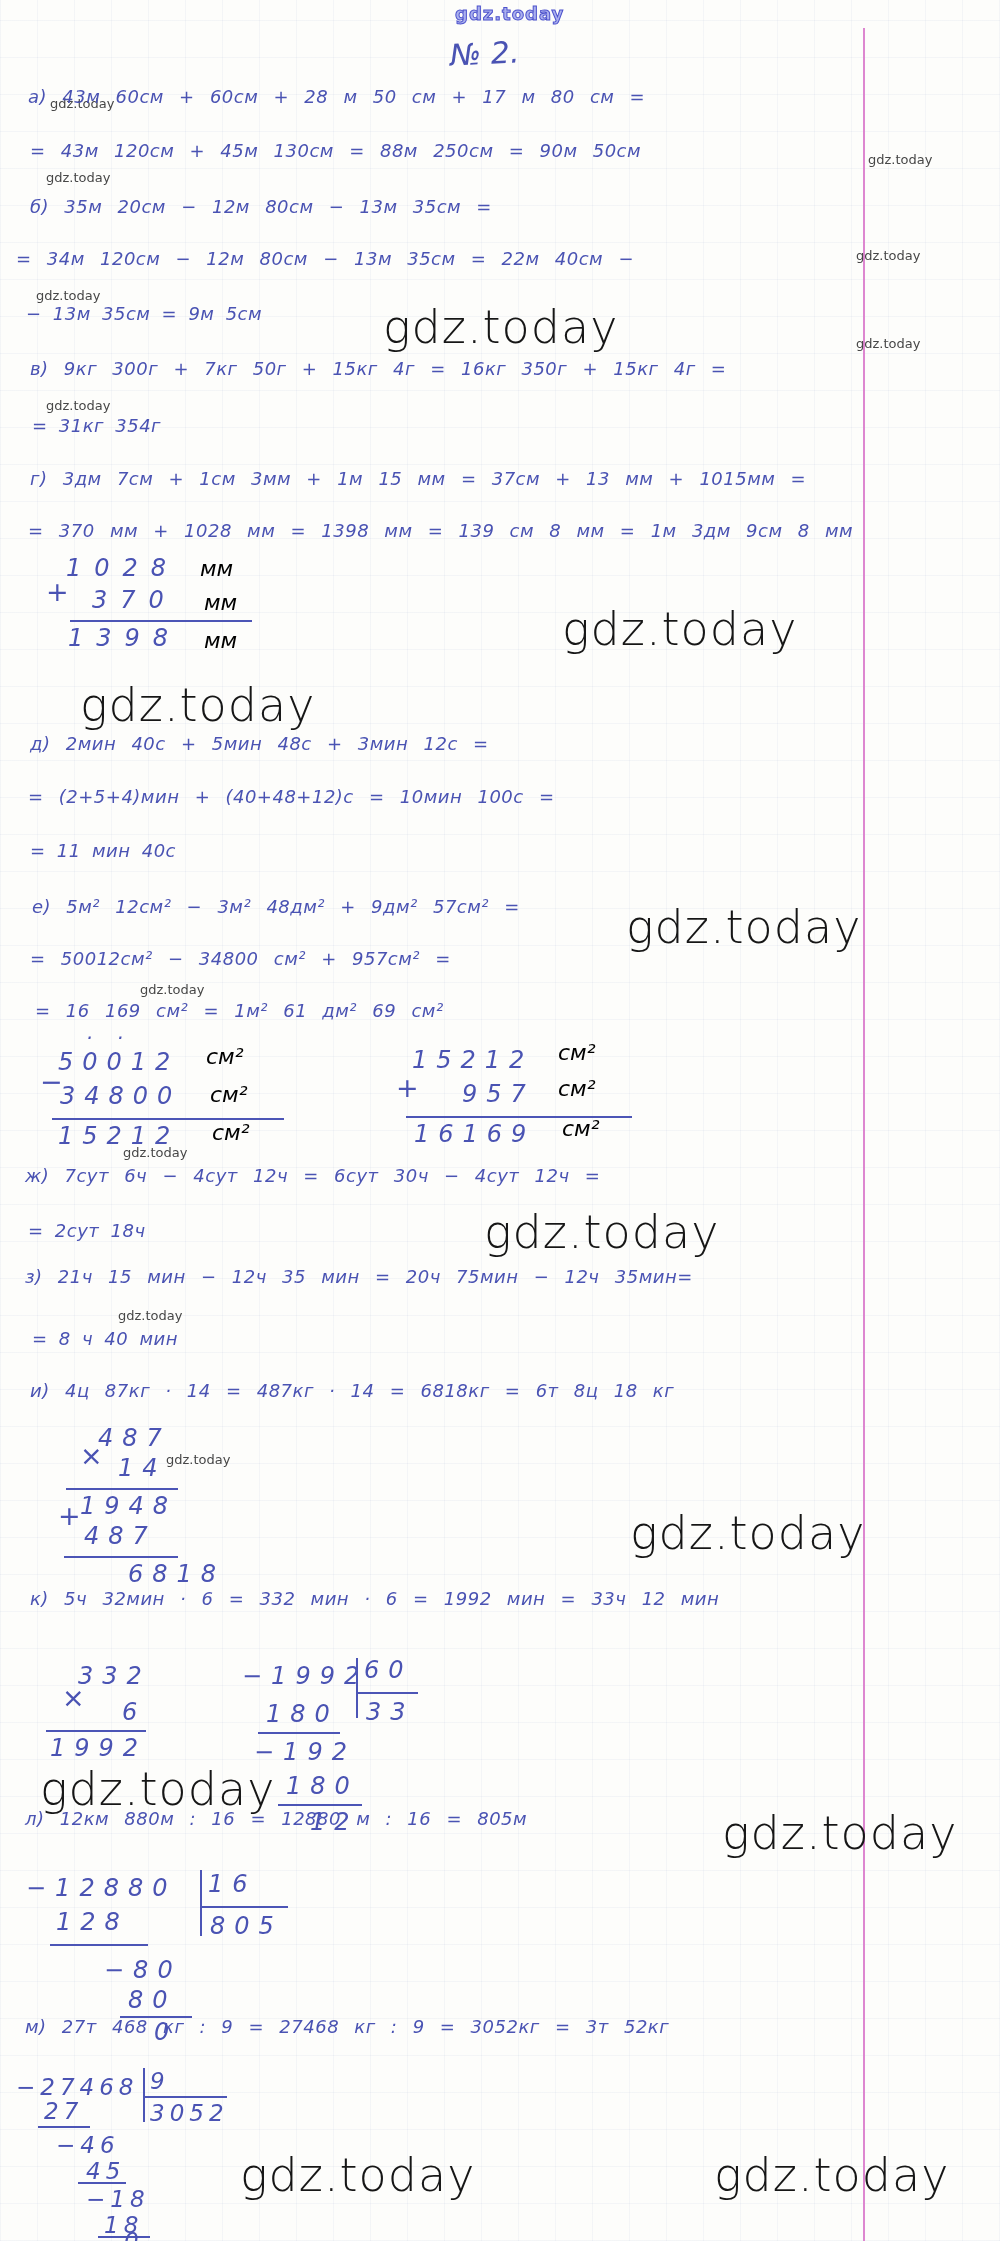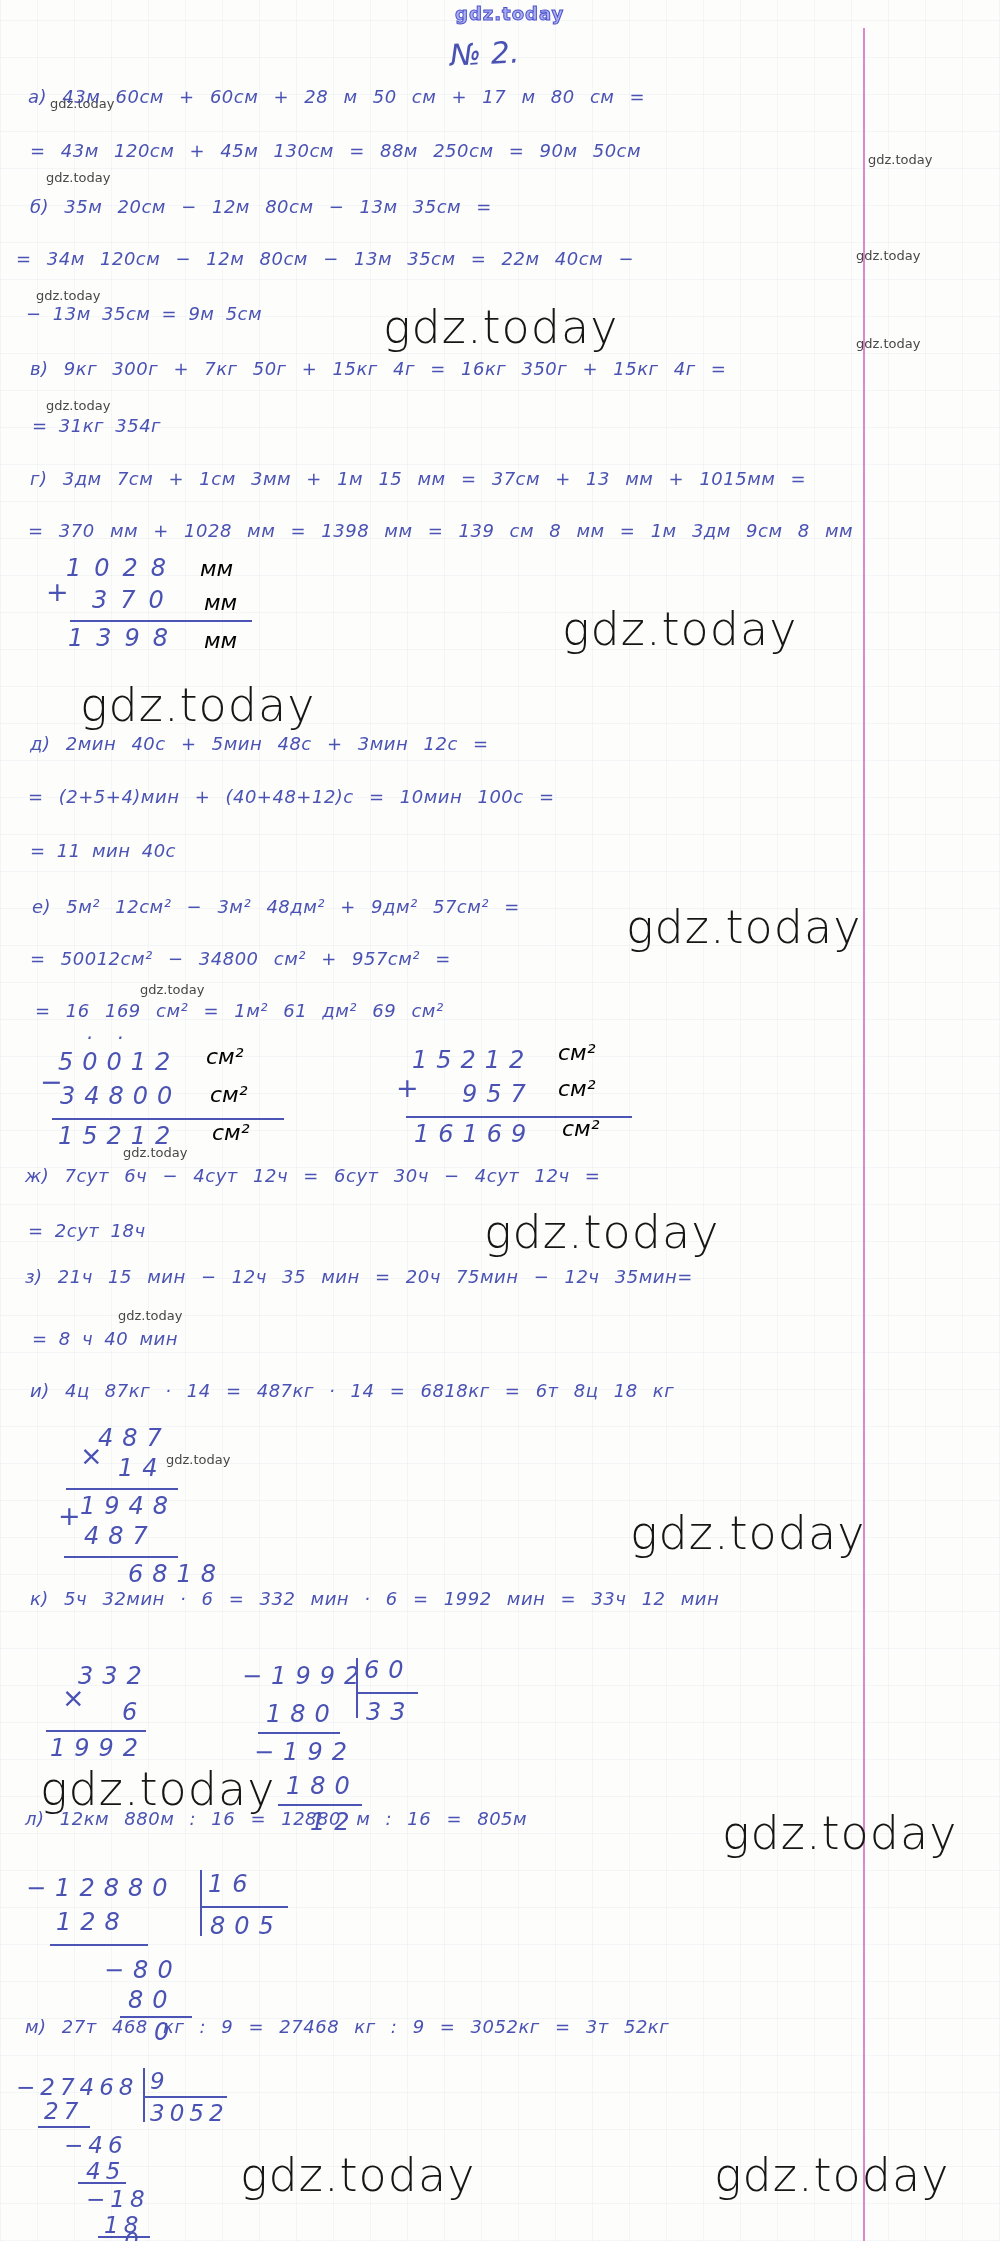--- a/index.html
+++ b/index.html
@@ -176,19 +176,19 @@
 <div class="hline" style="left:120px;top:2016px;width:72px;"></div>
 <div class="col" style="left:154px;top:2018px;">0</div>
 
 <div class="col tight" style="left:16px;top:2074px;">−27468</div>
 <div class="vline" style="left:143px;top:2068px;height:54px;"></div>
 <div class="col tight" style="left:150px;top:2068px;">9</div>
 <div class="hline" style="left:143px;top:2096px;width:84px;"></div>
 <div class="col tight" style="left:150px;top:2100px;">3052</div>
 <div class="col tight" style="left:44px;top:2098px;">27</div>
 <div class="hline" style="left:38px;top:2126px;width:52px;"></div>
-<div class="col tight" style="left:64px;top:2132px;text-align:center;">−46</div>
+<div class="col tight" style="left:56px;top:2132px;text-align:center;">−46</div>
 <div class="col tight" style="left:86px;top:2158px;">45</div>
 <div class="hline" style="left:78px;top:2182px;width:48px;"></div>
 <div class="col tight" style="left:86px;top:2186px;">−18</div>
 <div class="col tight" style="left:104px;top:2212px;">18</div>
 <div class="hline" style="left:98px;top:2236px;width:52px;"></div>
 <div class="col tight" style="left:124px;top:2228px;">0</div>
 
 </body></html>

